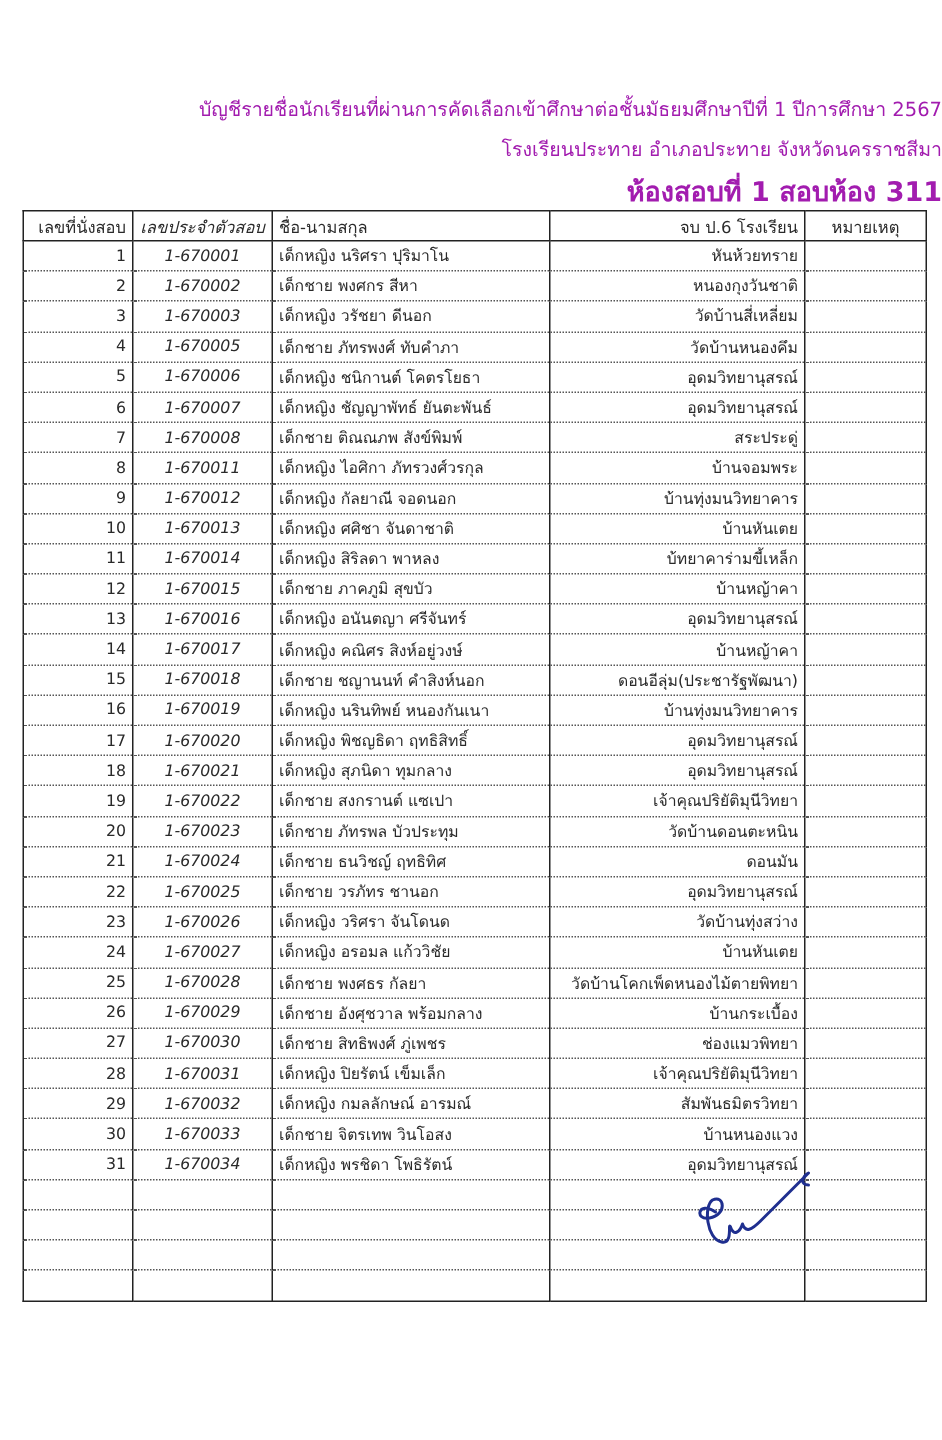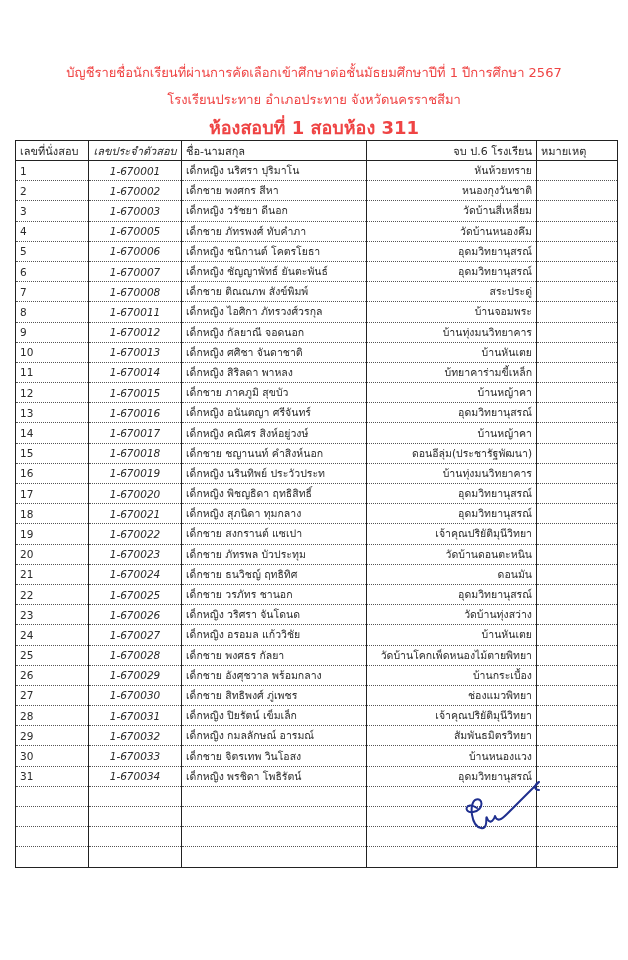--- a/index.html
+++ b/index.html
@@ -1,39 +1,39 @@
 <!DOCTYPE html>
 <html><head>
 <meta charset="utf-8">
 <style>
   html, body { margin: 0; padding: 0; }
   body {
     width: 628px; height: 960px; background: #ffffff; position: relative; overflow: hidden;
     font-family: "DejaVu Sans", "Liberation Sans", sans-serif; color: #2a2a2a;
   }
-  .title { position: absolute; left: 0; width: 628px; text-align: center; color: #ef4444; }
+  .title { position: absolute; left: 0; width: 628px; text-align: right; color: #a21caf; }
   .t1 { top: 62px; font-size: 13px; }
   .t2 { top: 89px; font-size: 13px; }
   .t3 { top: 113px; font-size: 18px; font-weight: bold; }
   table.roster {
     position: absolute; left: 15px; top: 140px; width: 597px;
     border-collapse: collapse; table-layout: fixed; font-size: 10.5px;
   }
   table.roster th, table.roster td {
     border-left: 1.5px solid #222; border-right: 1.5px solid #222;
     padding: 0 4px; height: 19.2px; white-space: nowrap; overflow: hidden;
     border-bottom: 1px dotted #555;
   }
   table.roster th { border-top: 1.5px solid #222; border-bottom: 1.5px solid #222; font-weight: normal; font-size: 11px; height: 19px; }
   table.roster tr:last-child td { border-bottom: 1.5px solid #222; }
-  .c-seat { width: 64px; text-align: left; margin-left: 36px; }
+  .c-seat { width: 64px; text-align: right; margin-left: 36px; }
   .c-id { width: 84px; text-align: center; font-style: italic; }
   .c-name { width: 176px; text-align: left; }
   .c-school { width: 161px; text-align: right; }
-  .c-note { width: 72px; text-align: left; }
+  .c-note { width: 72px; text-align: center; }
   th.c-name { text-align: left; }
   .signature { position: absolute; left: 455px; top: 778px; width: 90px; height: 55px; }
 </style>
 </head>
 <body>
 
 <div class="title t1">บัญชีรายชื่อนักเรียนที่ผ่านการคัดเลือกเข้าศึกษาต่อชั้นมัธยมศึกษาปีที่ 1 ปีการศึกษา 2567</div>
 <div class="title t2">โรงเรียนประทาย  อำเภอประทาย  จังหวัดนครราชสีมา</div>
 <div class="title t3">ห้องสอบที่ 1  สอบห้อง 311</div>
 
@@ -149,21 +149,21 @@
       <tr>
         <td class="c-seat">15</td>
         <td class="c-id">1-670018</td>
         <td class="c-name">เด็กชาย ชญานนท์   คำสิงห์นอก</td>
         <td class="c-school">ดอนอีลุ่ม(ประชารัฐพัฒนา)</td>
         <td class="c-note"></td>
       </tr>
       <tr>
         <td class="c-seat">16</td>
         <td class="c-id">1-670019</td>
-        <td class="c-name">เด็กหญิง นรินทิพย์   ประวัวประท</td>
+        <td class="c-name">เด็กหญิง นรินทิพย์   หนองกันเนา</td>
         <td class="c-school">บ้านทุ่งมนวิทยาคาร</td>
         <td class="c-note"></td>
       </tr>
       <tr>
         <td class="c-seat">17</td>
         <td class="c-id">1-670020</td>
         <td class="c-name">เด็กหญิง พิชญธิดา   ฤทธิสิทธิ์</td>
         <td class="c-school">อุดมวิทยานุสรณ์</td>
         <td class="c-note"></td>
       </tr>

